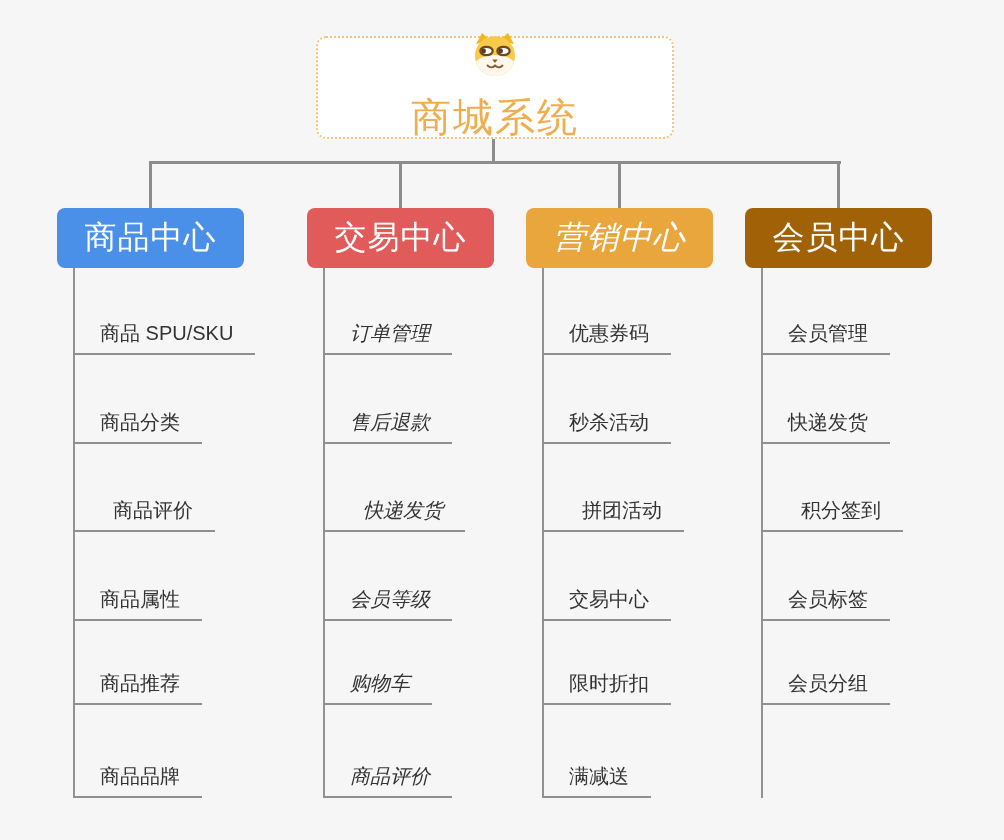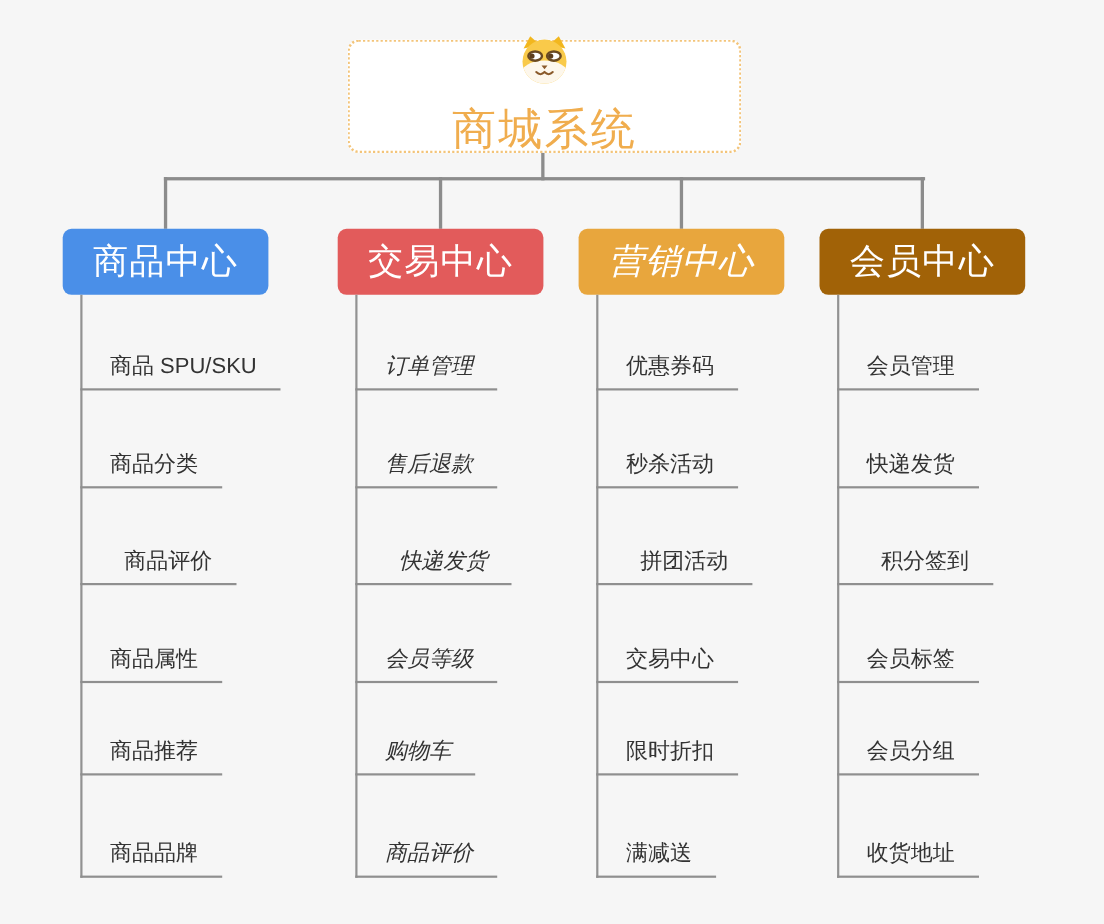--- a/index.html
+++ b/index.html
@@ -162,16 +162,15 @@
     <div class="leaf r6">满减送</div>
   </div>
 
   <div class="column col-4">
     <div class="vline"></div>
     <div class="leaf r1">会员管理</div>
     <div class="leaf r2">快递发货</div>
     <div class="leaf r3">积分签到</div>
     <div class="leaf r4">会员标签</div>
     <div class="leaf r5">会员分组</div>
-    <div class="leaf r6">收货地址</div>
   </div>
 
 </div>
 
 </body></html>

